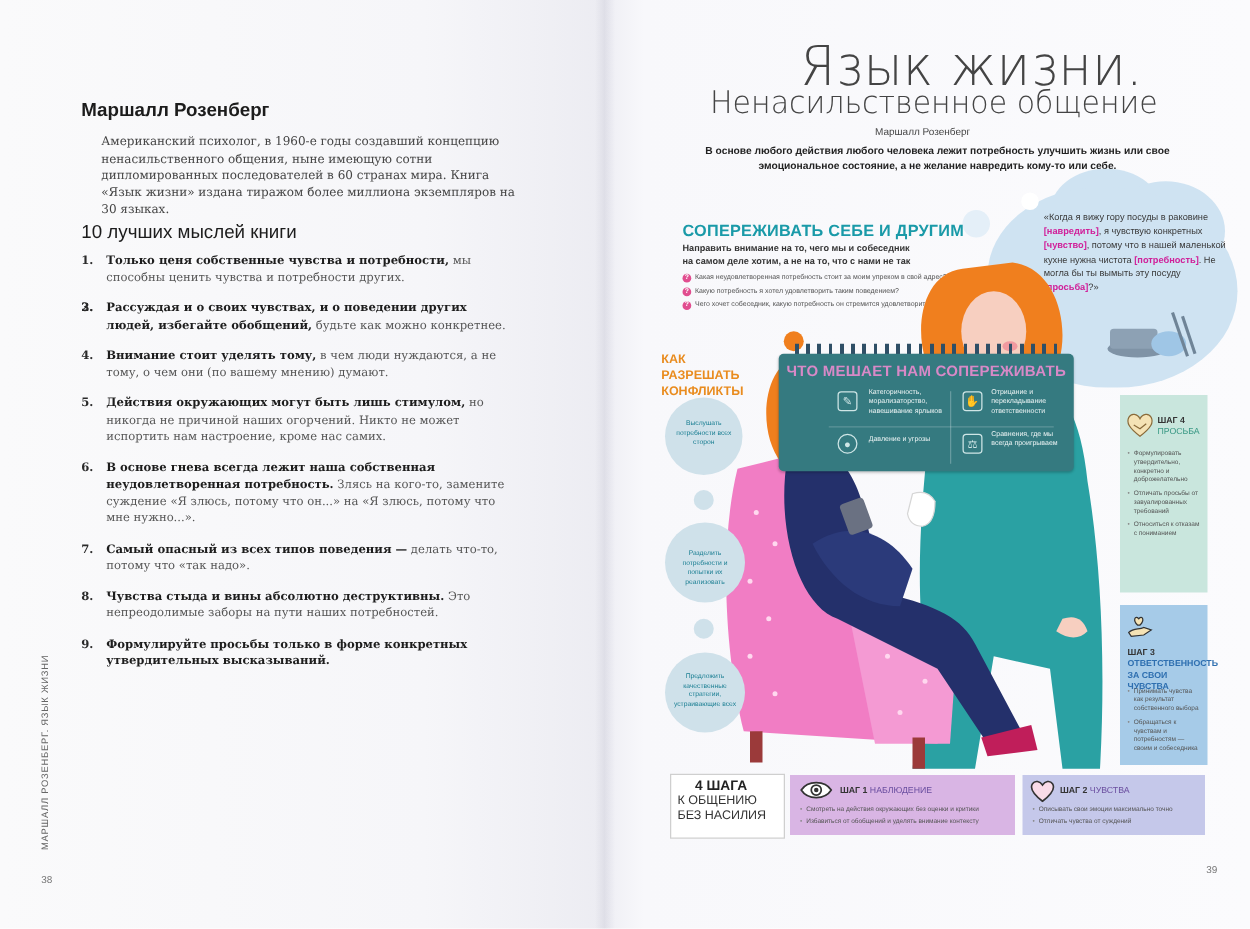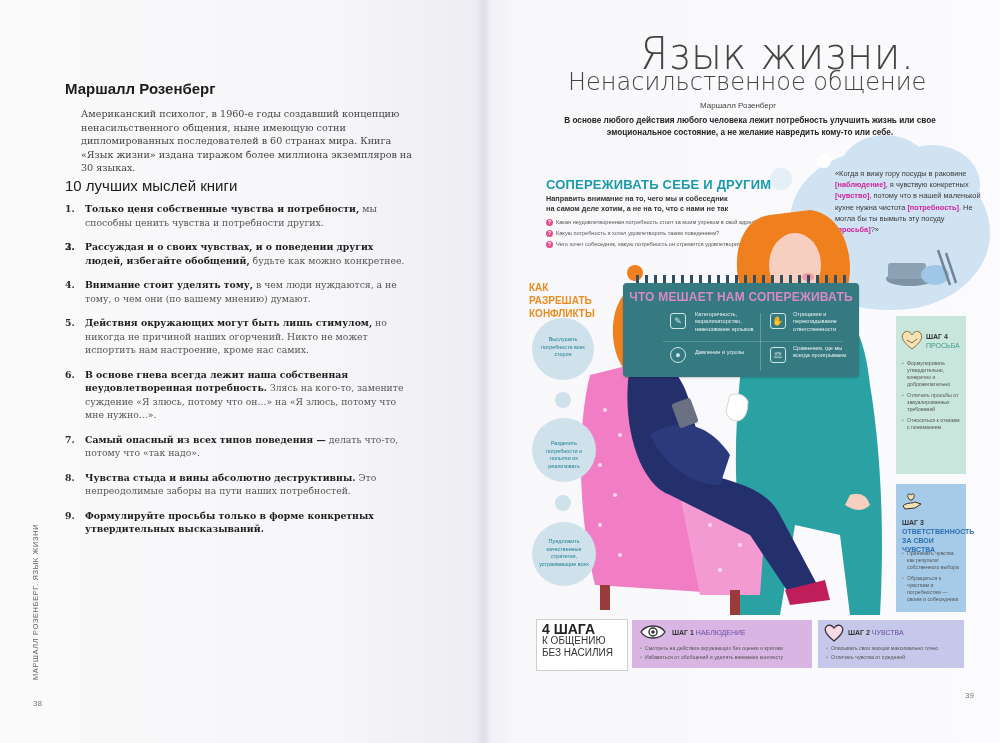--- a/index.html
+++ b/index.html
@@ -75,21 +75,21 @@
   .step-head { position: absolute; font-size: 7px; font-weight: bold; color: #333; line-height: 9px; }
   .step-head .sub { font-weight: normal; color: #6b4fa0; }
   .step-head .sub-green { font-weight: normal; color: #3c9a86; }
   .step-head .sub-blue { font-weight: bold; color: #2e6fb0; }
   .step-bullets { position: absolute; list-style: none; font-size: 5.2px; line-height: 7px; color: #555; }
   .step-bullets li { position: relative; padding-left: 5px; margin-bottom: 4px; }
   .step-bullets li::before { content: "•"; position: absolute; left: 0; top: 0; color: #888; }
   .step1 .step-bullets li, .step2 .step-bullets li { margin-bottom: 1.5px; }
 
   .four-steps { position: absolute; left: 536px; top: 619px; width: 92px; height: 52px; border: 1px solid #cfcfcf; background: #fff; padding: 3px 5px; }
-  .four-steps .l1 { font-size: 14px; font-weight: bold; color: #222; line-height: 12px; }
+  .four-steps .l1 { font-size: 11px; font-weight: bold; color: #222; line-height: 12px; margin-left: 14px; }
   .four-steps .l2 { font-size: 10px; color: #333; line-height: 12px; }
 </style>
 </head>
 <body>
 
 <div class="page page-left">
   <div class="author-title">Маршалл Розенберг</div>
   <p class="author-bio">Американский психолог, в 1960-е годы создавший концепцию ненасильственного общения, ныне имеющую сотни дипломированных последователей в 60 странах мира. Книга «Язык жизни» издана тиражом более миллиона экземпляров на 30 языках.</p>
   <div class="thoughts-title">10 лучших мыслей книги</div>
   <ol class="thoughts">
@@ -113,21 +113,21 @@
 <div class="info-title1">Язык жизни.</div>
 <div class="info-title2">Ненасильственное общение</div>
 <div class="info-author">Маршалл Розенберг</div>
 <div class="info-lead">В основе любого действия любого человека лежит потребность улучшить жизнь или свое эмоциональное состояние, а не желание навредить кому-то или себе.</div>
 
 <div class="cloud cloud-a"></div>
 <div class="cloud cloud-b"></div>
 <div class="cloud cloud-main"></div>
 <div class="cloud cloud-bubble1"></div>
 <div class="cloud cloud-bubble2"></div>
-<div class="quote"><span>«Когда я вижу гору посуды в раковине </span><span class="tag">[наблюдение]</span><span>, я чувствую конкретных </span><span class="tag">[чувство]</span><span>, потому что в нашей маленькой кухне нужна чистота </span><span class="tag">[потребность]</span><span>. Не могла бы ты вымыть эту посуду </span><span class="tag">[просьба]</span><span>?»</span></div>
+<div class="quote"><span>«Когда я вижу гору посуды в раковине </span><span class="tag">[навредить]</span><span>, я чувствую конкретных </span><span class="tag">[чувство]</span><span>, потому что в нашей маленькой кухне нужна чистота </span><span class="tag">[потребность]</span><span>. Не могла бы ты вымыть эту посуду </span><span class="tag">[просьба]</span><span>?»</span></div>
 <svg class="dishes" viewBox="0 0 80 45">
   <ellipse cx="30" cy="34" rx="24" ry="7" fill="#7f93a6"></ellipse>
   <rect x="8" y="18" width="38" height="16" rx="3" fill="#8da1b4"></rect>
   <ellipse cx="55" cy="30" rx="14" ry="10" fill="#9fc6e6"></ellipse>
   <path d="M58 5 L70 40" stroke="#6f8497" stroke-width="2.5" fill="none"></path>
   <path d="M66 8 L76 38" stroke="#6f8497" stroke-width="2.5" fill="none"></path>
 </svg>
 
 <div class="emp-title">СОПЕРЕЖИВАТЬ СЕБЕ И ДРУГИМ</div>
 <div class="emp-sub">Направить внимание на то, чего мы и собеседник на самом деле хотим, а не на то, что с нами не так</div>

